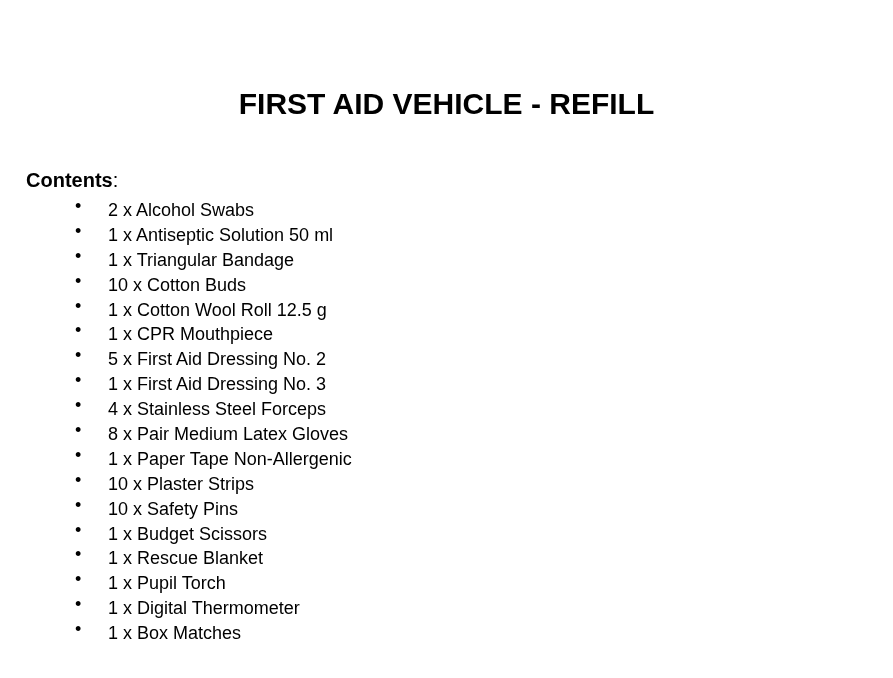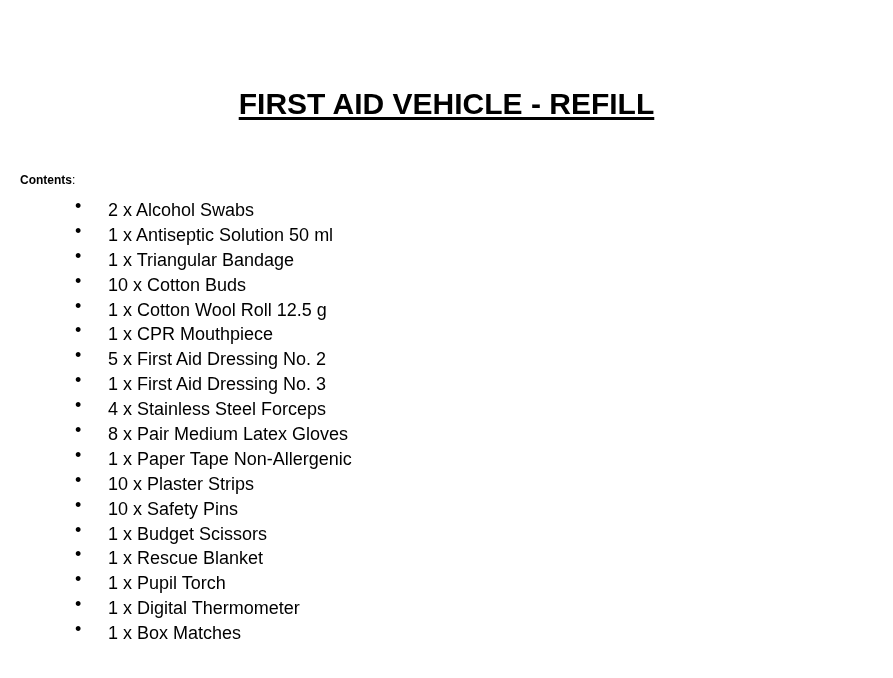--- a/index.html
+++ b/index.html
@@ -16,31 +16,30 @@
       color: #000000;
     }
     .title {
       position: absolute;
       left: 0;
       width: 893px;
       top: 86px;
       text-align: center;
       font-size: 30px;
       font-weight: bold;
-      text-decoration: underline;
       text-decoration-thickness: 3px;
       text-underline-offset: 3px;
       line-height: 36px;
       margin: 0;
     }
     .contents-label {
       position: absolute;
-      left: 20px;
+      left: 26px;
       top: 170px;
-      font-size: 12px;
+      font-size: 20px;
       line-height: 20px;
     }
     .contents-label b { font-weight: bold; }
     .items {
       position: absolute;
       left: 0;
       top: 194px;
       margin: 0;
       padding: 0;
       list-style: none;

